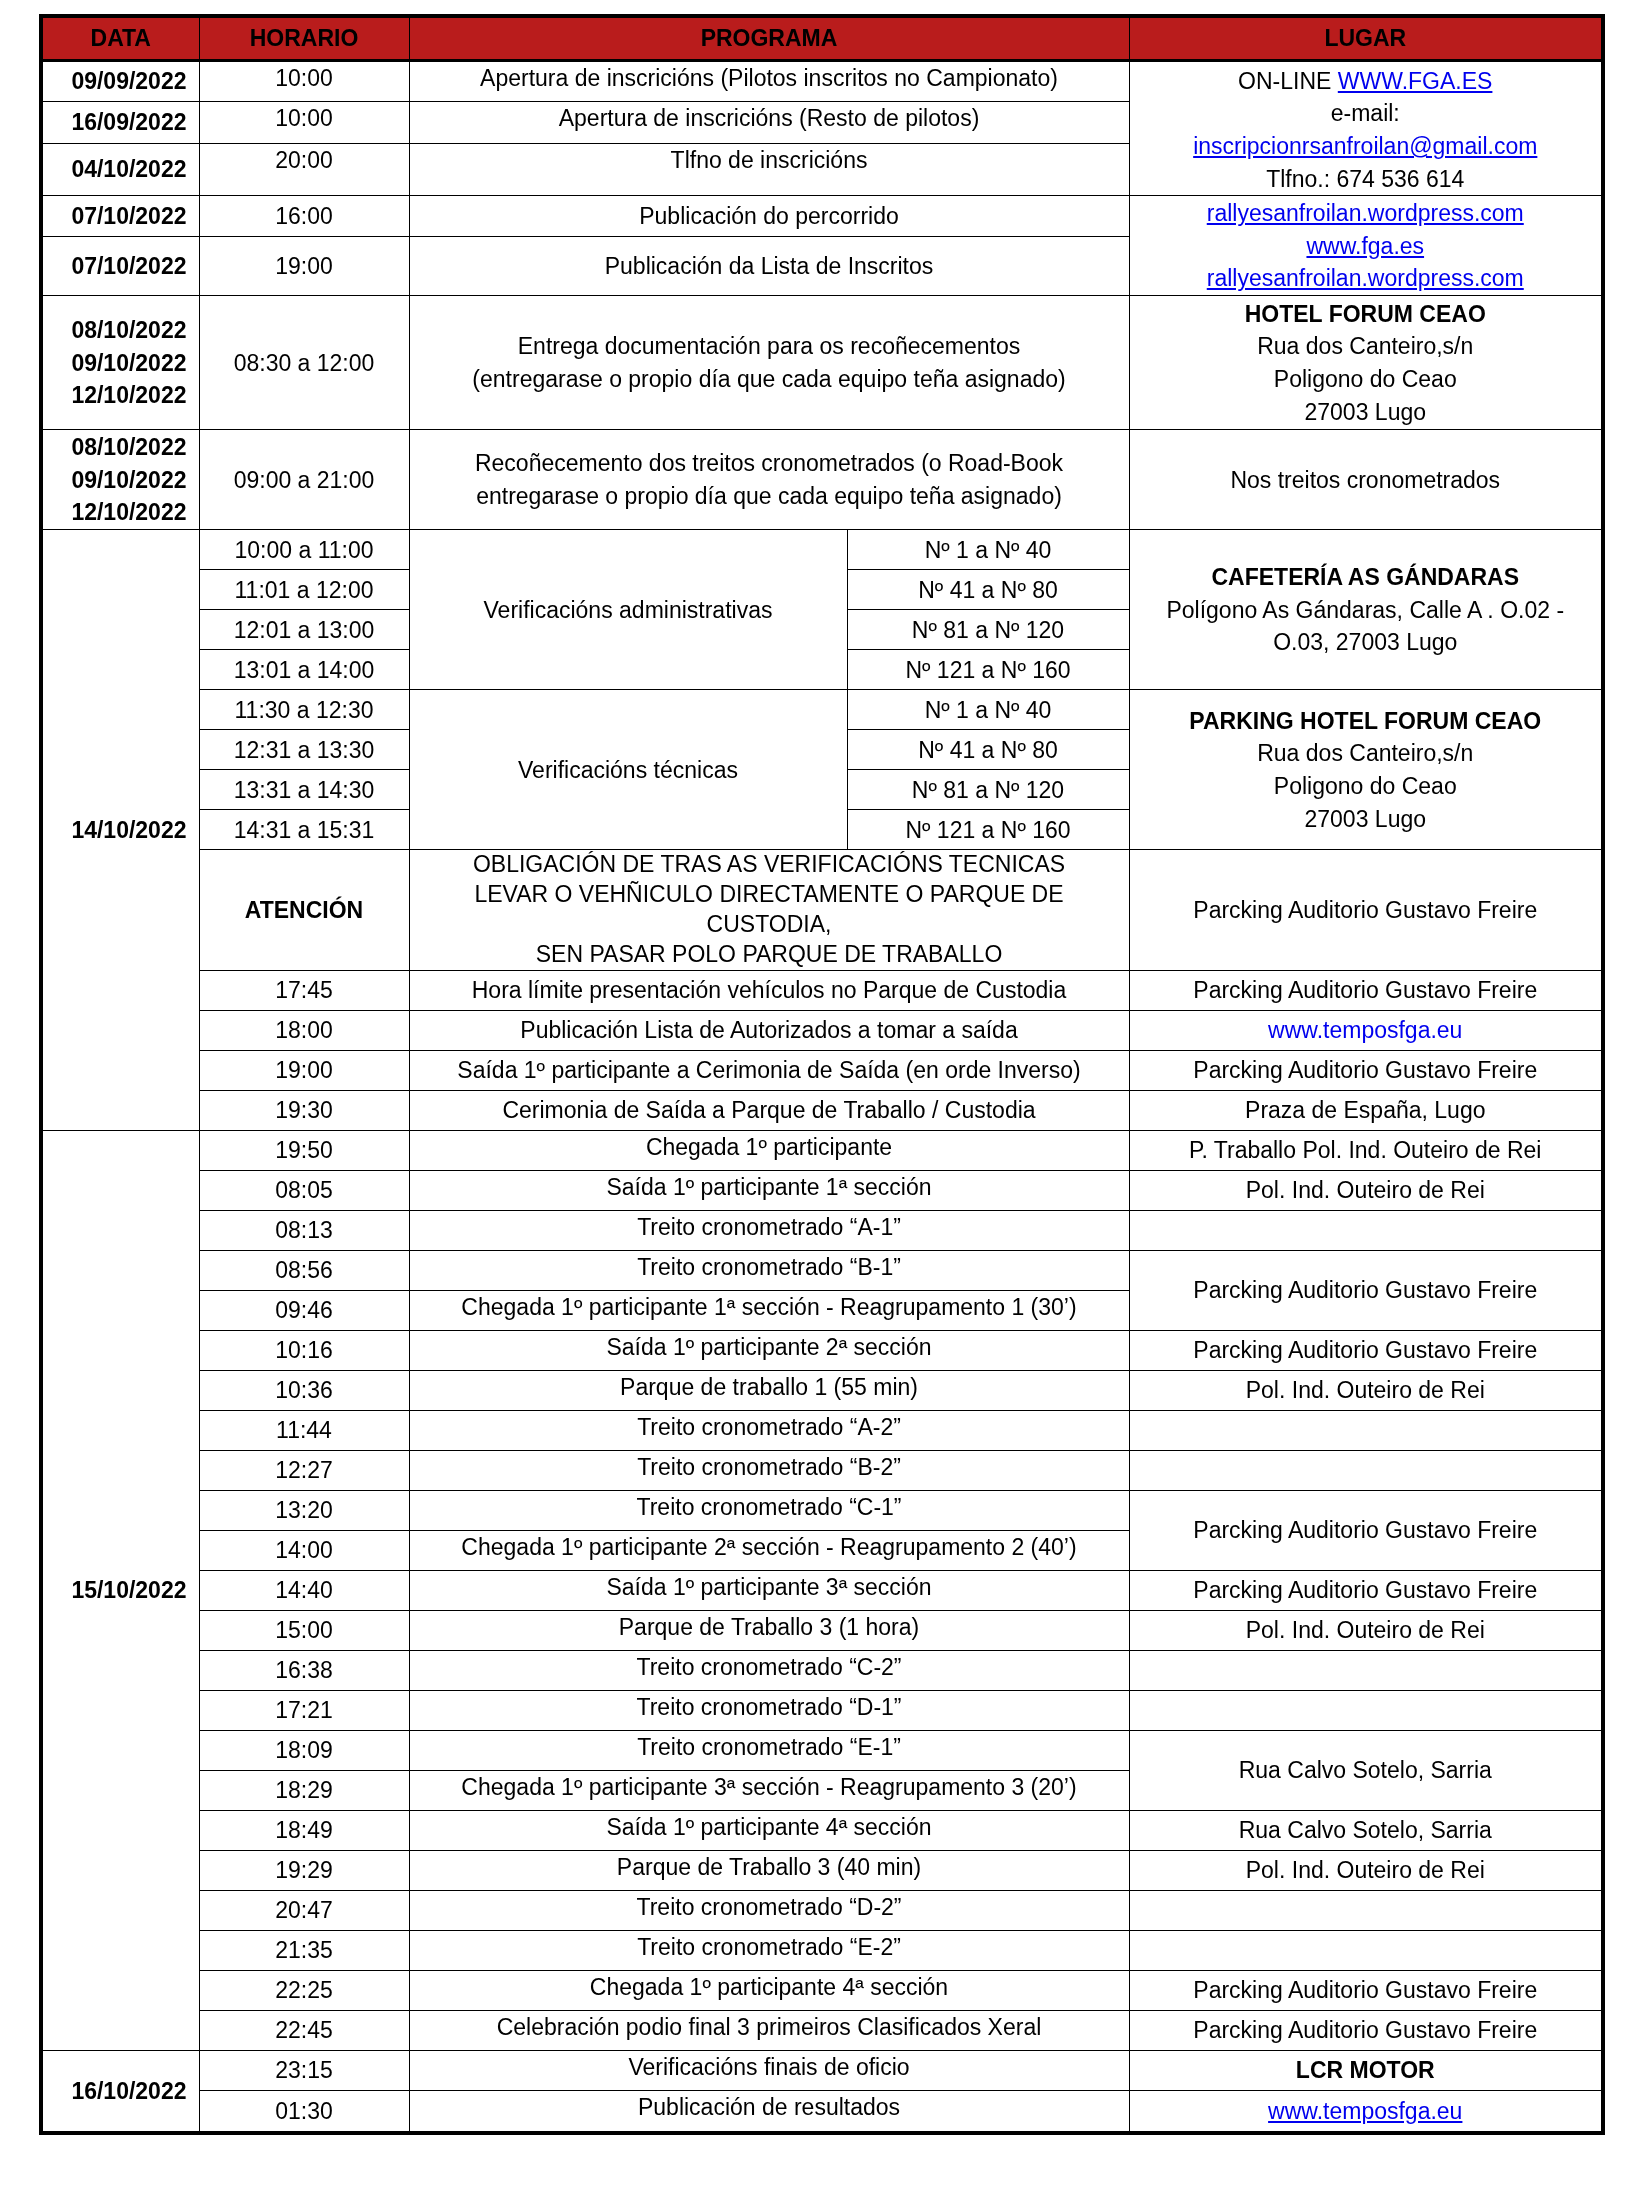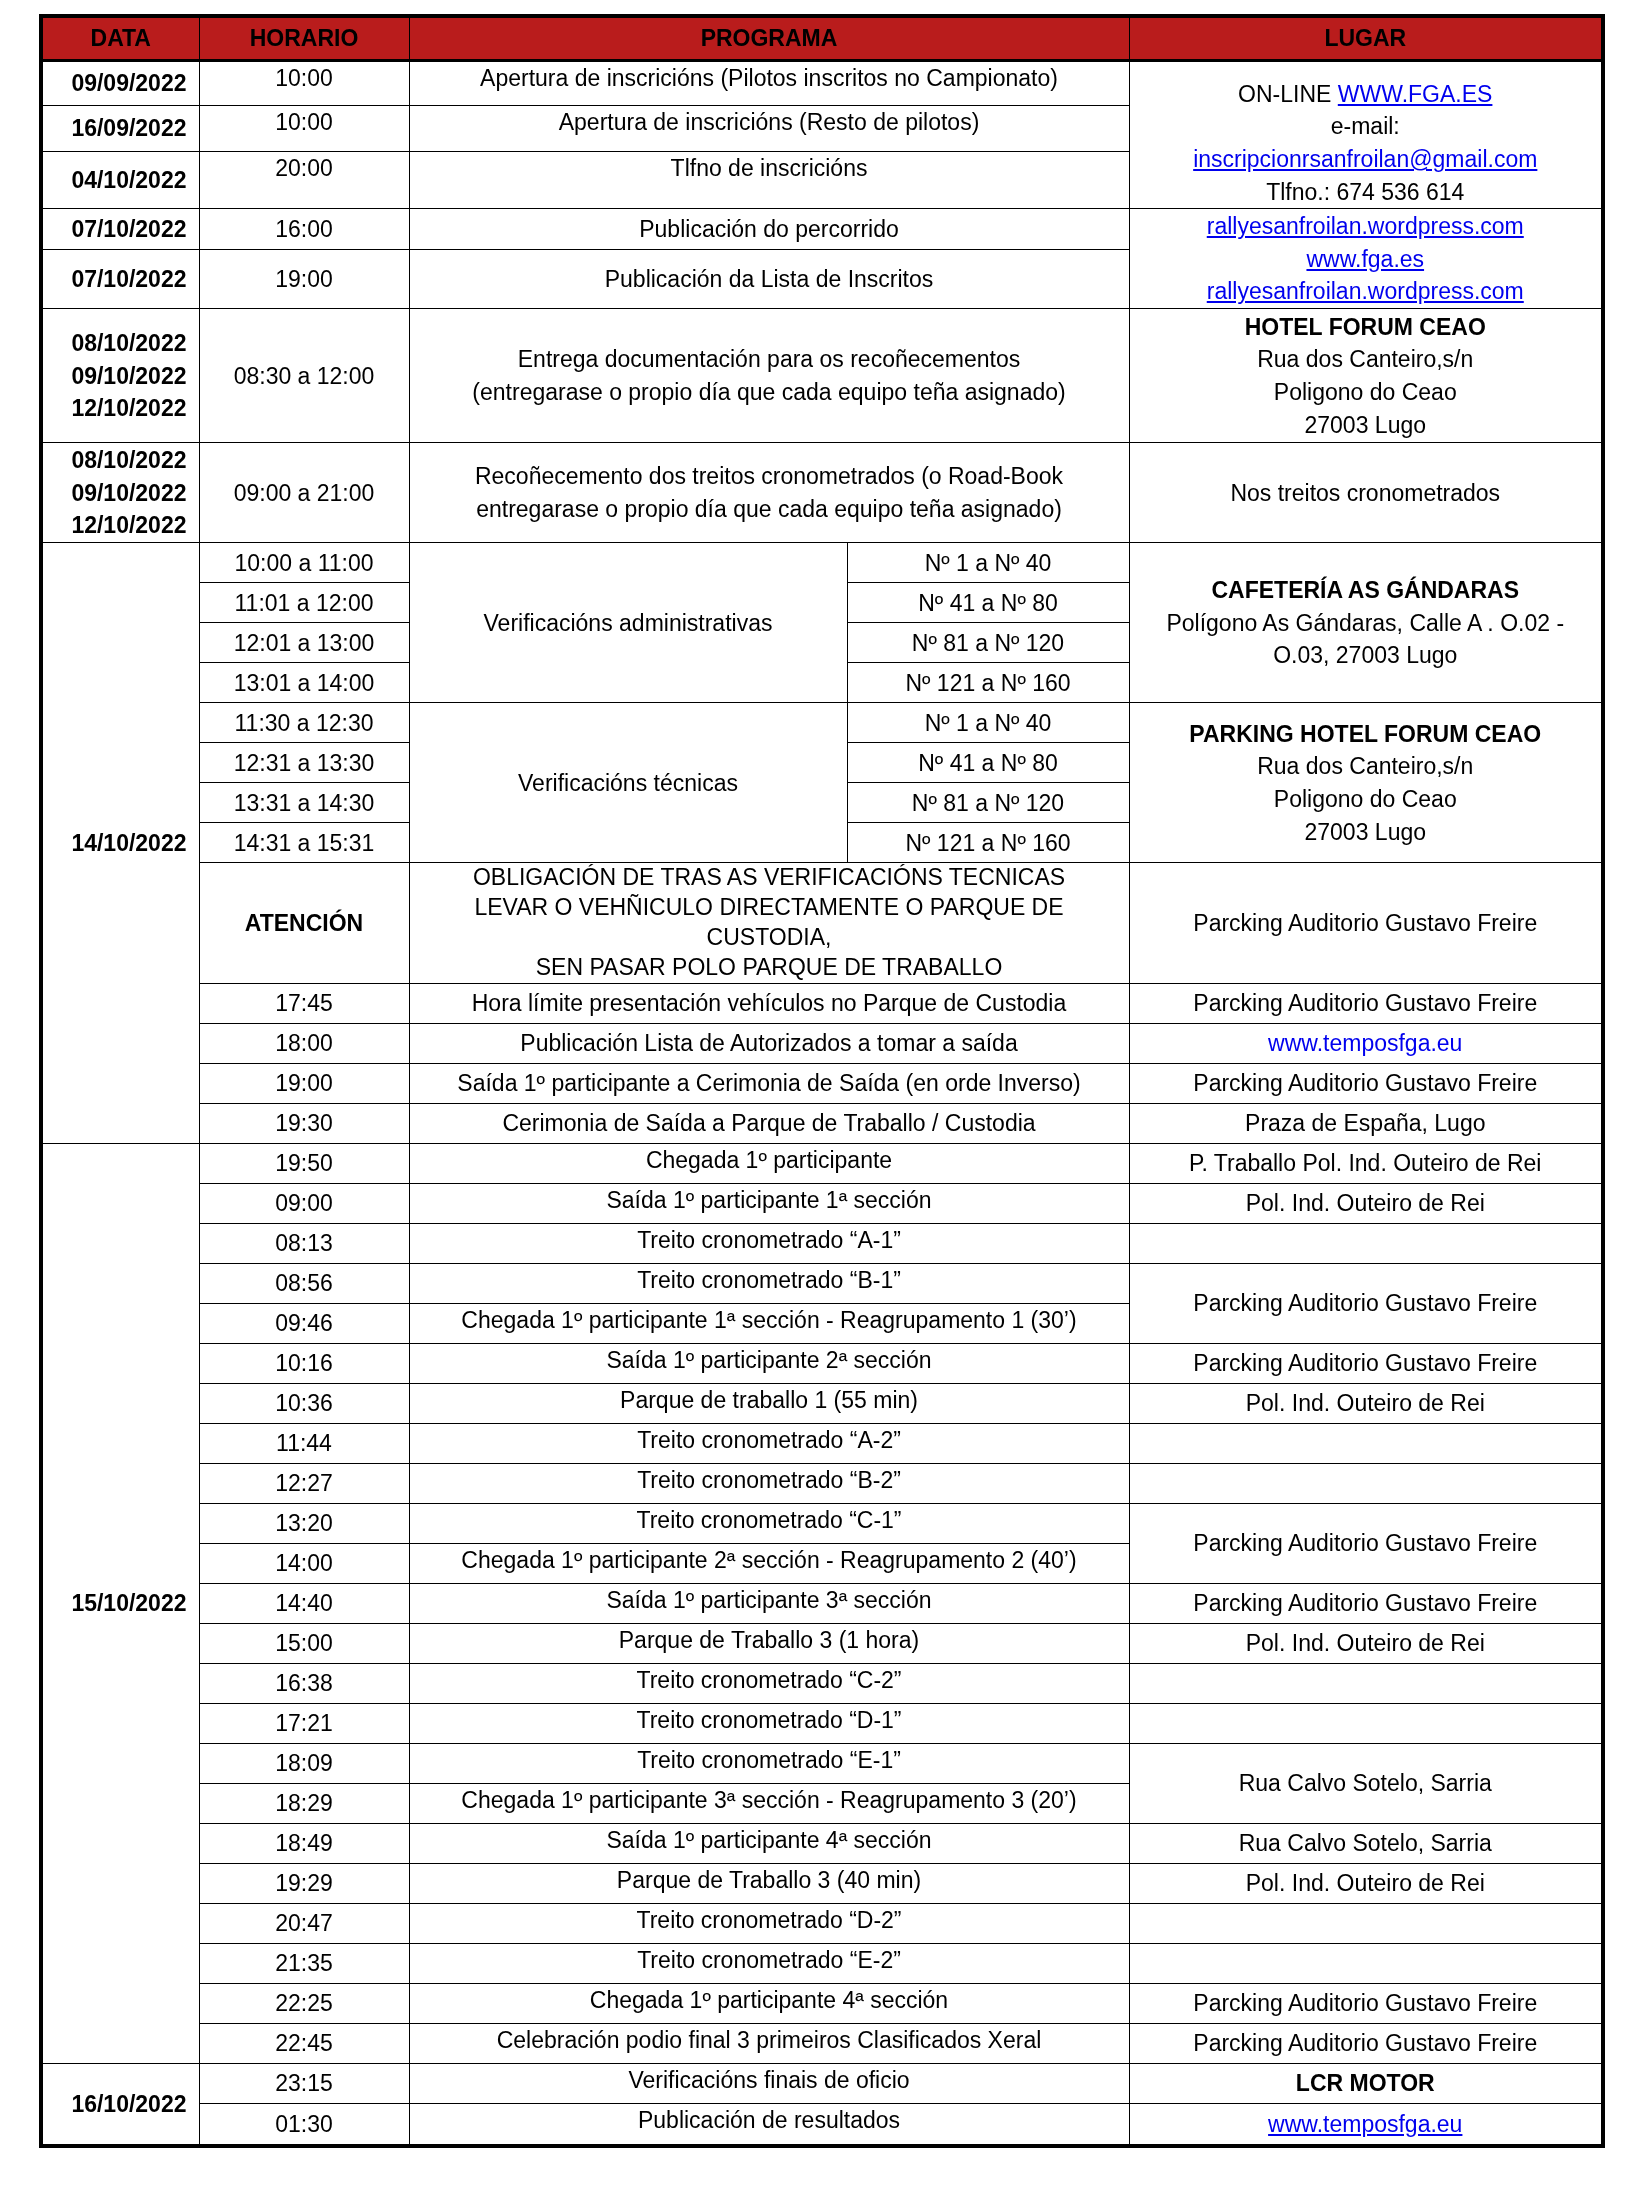--- a/index.html
+++ b/index.html
@@ -36,21 +36,21 @@
     <th>DATA</th>
     <th>HORARIO</th>
     <th colspan="2">PROGRAMA</th>
     <th>LUGAR</th>
   </tr>
 
   <tr style="height:41px">
     <td class="c-date">09/09/2022</td>
     <td class="c-time top">10:00</td>
     <td colspan="2" class="c-prog top">Apertura de inscricións (Pilotos inscritos no Campionato)</td>
-    <td rowspan="3" class="c-lugar top" style="padding-top:16px">
+    <td rowspan="3" class="c-lugar top" style="padding-top:3px">
       <div><span>ON-LINE </span><a class="lnk">WWW.FGA.ES</a></div>
       <div>e-mail:</div>
       <div><a class="lnk">inscripcionrsanfroilan@gmail.com</a></div>
       <div>Tlfno.: 674 536 614</div>
     </td>
   </tr>
   <tr style="height:41px">
     <td class="c-date">16/09/2022</td>
     <td class="c-time top">10:00</td>
     <td colspan="2" class="c-prog top">Apertura de inscricións (Resto de pilotos)</td>
@@ -189,21 +189,21 @@
 
   </tbody>
     <tbody id="day15-body">
       <tr class="r30 thick-top">
         <td class="c-date" rowspan="23">15/10/2022</td>
         <td class="c-time">19:50</td>
         <td class="c-prog small top" colspan="2">Chegada 1º participante</td>
         <td class="c-lugar" rowspan="1" style="vertical-align: middle;">P. Traballo Pol. Ind. Outeiro de Rei</td>
       </tr>
       <tr class="r30">
-        <td class="c-time">09:00</td>
+        <td class="c-time">08:05</td>
         <td class="c-prog small top" colspan="2">Saída 1º participante 1ª sección</td>
         <td class="c-lugar" rowspan="1">Pol. Ind. Outeiro de Rei</td>
       </tr>
       <tr class="r30">
         <td class="c-time">08:13</td>
         <td class="c-prog small top" colspan="2">Treito cronometrado “A-1”</td>
         <td class="c-lugar" rowspan="1"></td>
       </tr>
       <tr class="r30">
         <td class="c-time">08:56</td>

